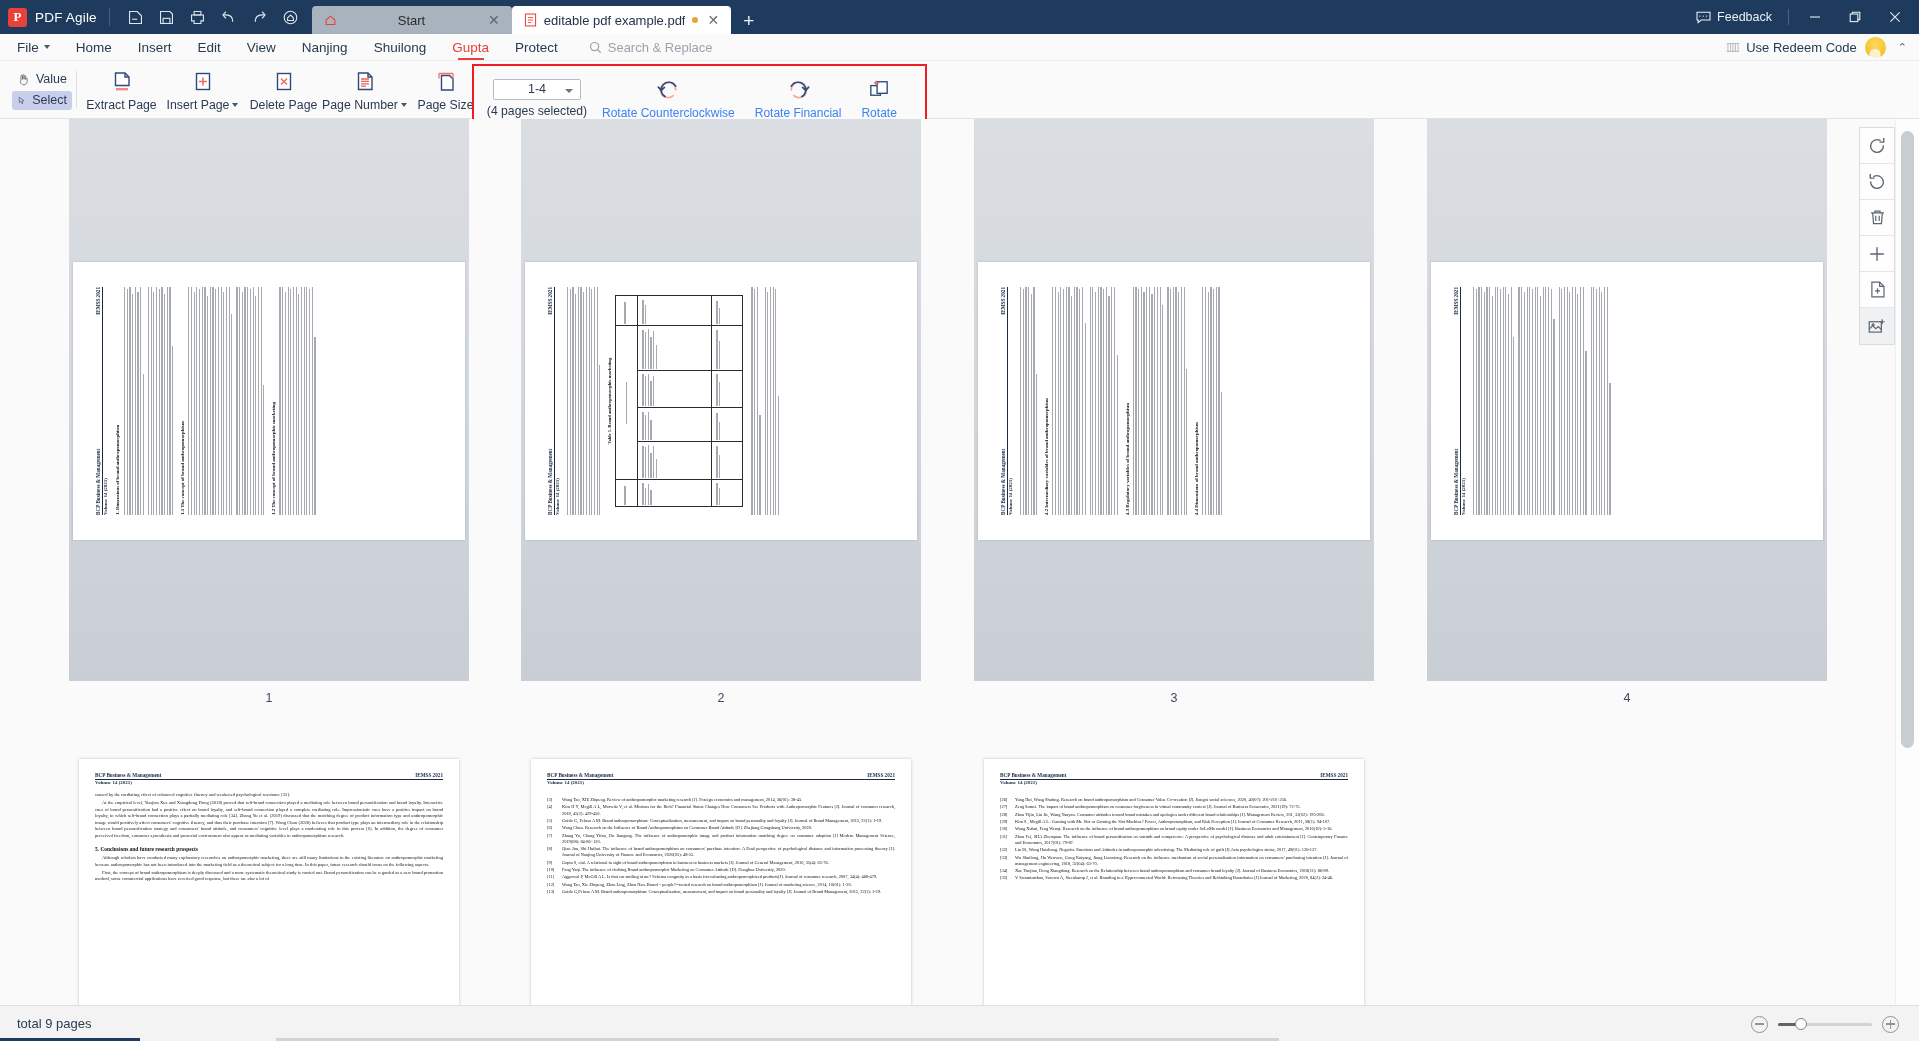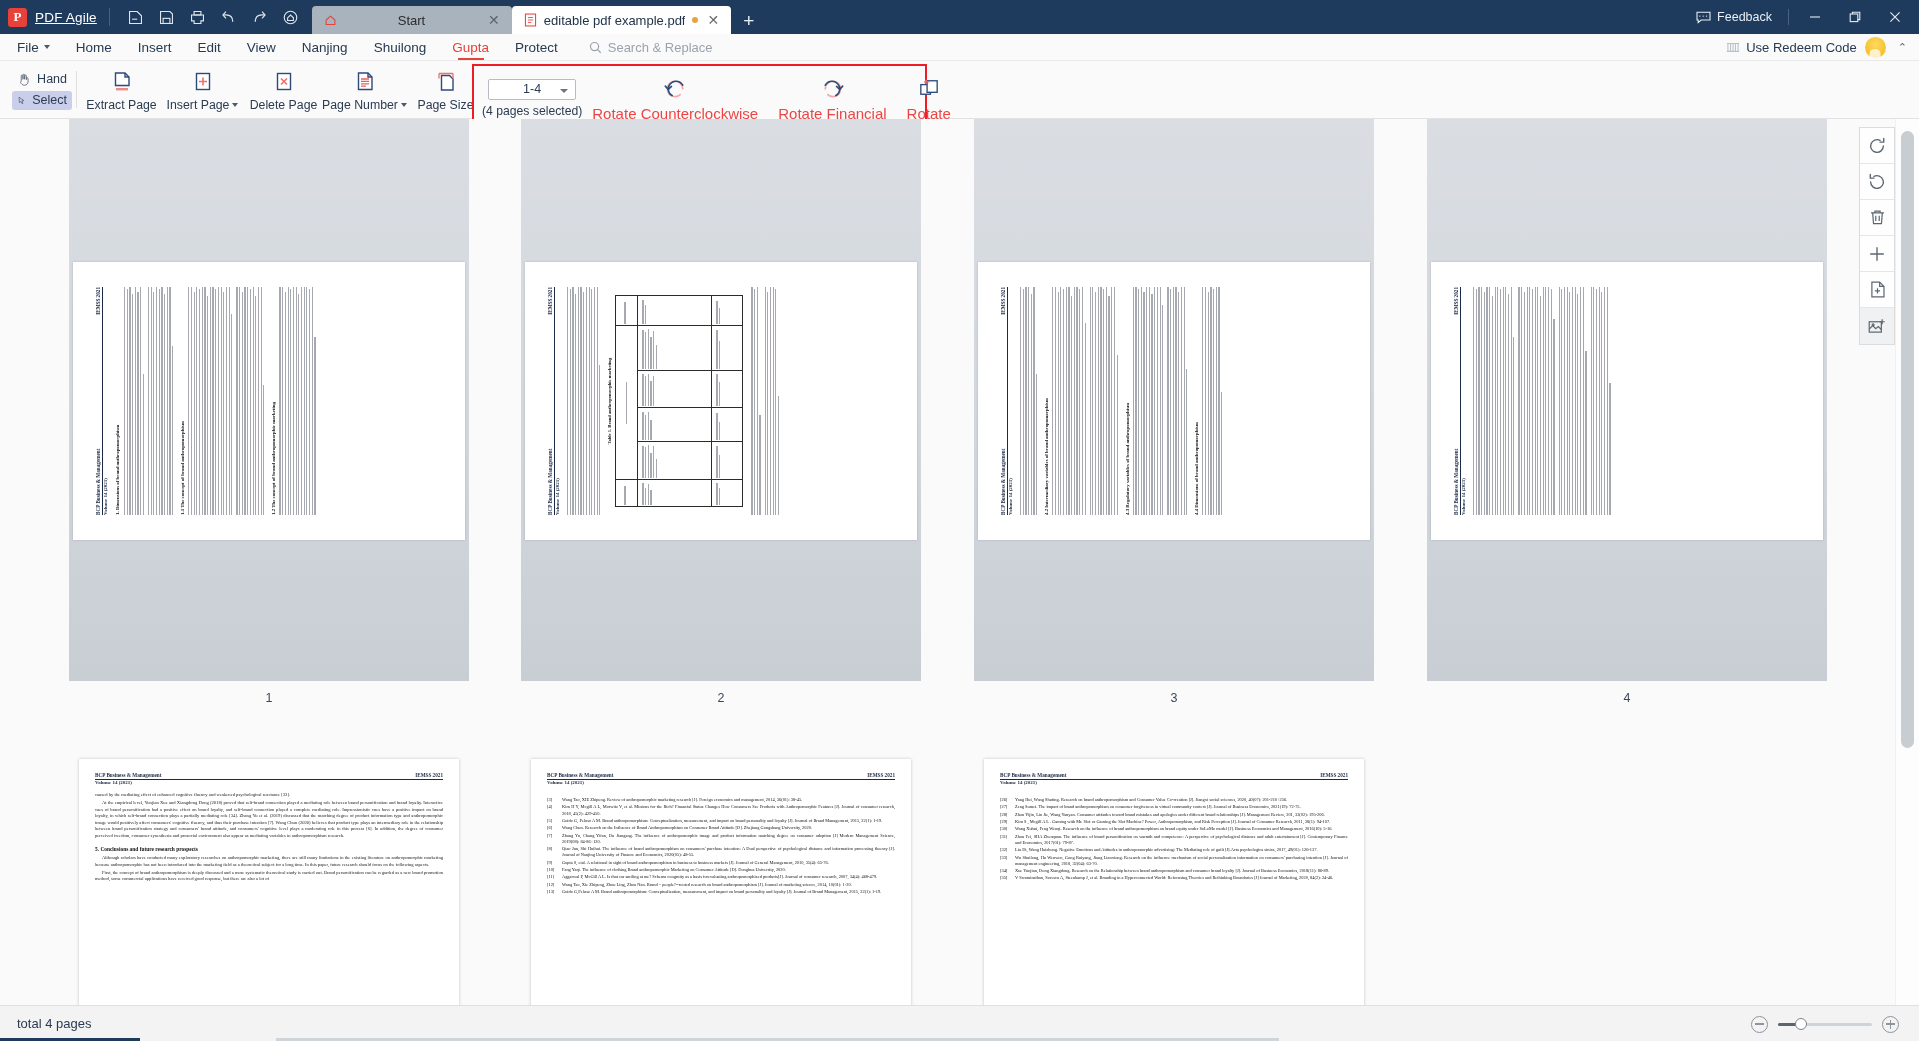--- a/index.html
+++ b/index.html
@@ -15,21 +15,21 @@
   
   #titlebar{
     height:34px; background:#1e3a5c; display:flex; align-items:flex-end; position:relative;
   }
   .tb-left{ display:flex; align-items:center; height:34px; padding-left:8px; }
   .logo-box{
     width:19px;height:19px;background:#e8413a;border-radius:3px;color:#fff;
     font-size:13px;font-weight:bold;display:flex;align-items:center;justify-content:center;
     font-family:"Liberation Serif", serif;
   }
-  .brand{ color:#fff;font-size:13.5px;margin-left:8px;letter-spacing:.2px;text-decoration:underline; }
+  .brand{ color:#fff;font-size:13.5px;margin-left:8px;letter-spacing:.2px; }
   .tb-sep{ width:1px;height:18px;background:#47607f;margin:0 12px; }
   .tb-icons{ display:flex;align-items:center;gap:4px; }
   .tb-ico{
     width:27px;height:27px;display:flex;align-items:center;justify-content:center;
     color:#dfe6ee;cursor:pointer;border-radius:3px;
   }
   .tb-ico svg{ display:block; }
 
   
   .tabs{ display:flex; align-items:flex-end; height:34px; margin-left:8px; }
@@ -113,21 +113,21 @@
     width:88px;height:21px;border:1px solid #b8bcc2;background:#fff;border-radius:2px;
     display:flex;align-items:center;justify-content:center;position:relative;font-size:12.5px;color:#2b3b52;cursor:pointer;
   }
   .sel-box .cv{ position:absolute;right:7px;top:9px;width:0;height:0;
     border-left:4px solid transparent;border-right:4px solid transparent;border-top:4.5px solid #6b7480; }
   .sel-sub{ font-size:12.2px;color:#2b3b52;white-space:nowrap; }
   .rot-item{
     display:flex;flex-direction:column;align-items:center;justify-content:center;gap:5px;
     cursor:pointer;padding:2px 10px;
   }
-  .rot-item .lbl{ font-size:15px;color:#ef4444;white-space:nowrap; }
+  .rot-item .lbl{ font-size:12px;color:#3b82f6;white-space:nowrap; }
 
   
   #workspace{
     position:absolute;left:0;top:119px;right:0;bottom:36px;background:#fafafa;overflow:hidden;
   }
   #pagegrid{
     position:absolute;left:0;top:0;right:24px;bottom:0;
   }
   .thumb{ position:absolute; }
   .sheet{
@@ -354,21 +354,21 @@
     <div class="chev-up">⌃</div>
   </div>
 </div>
 
 <div id="ribbon">
   <div class="handsel">
     <div class="hs-btn">
       <svg width="15" height="15" viewBox="0 0 18 18" fill="none" stroke="#5c6672" stroke-width="1.1">
           <path d="M5.4 9.6V4.4a1.1 1.1 0 012.2 0v4.4M7.6 8.6V3.4a1.1 1.1 0 012.2 0v5.2M9.8 8.8V4.6a1.1 1.1 0 012.2 0v5M12 7.8a1.05 1.05 0 012.1 0v4.1c0 2.6-2 4.4-4.4 4.4-2.7 0-4.3-1.4-5-3.3L5.2 11c-.3-.8.2-1.5.9-1.6"></path>
         </svg>
-      <span>Hand</span>
+      <span>Value</span>
     </div>
     <div class="hs-btn sel">
       <svg width="15" height="15" viewBox="0 0 18 18" fill="none" stroke="#3c4a5e" stroke-width="1.2">
           <path d="M4 2.6l9.4 6.6-4 .7 2.2 4.4-1.9.9-2.2-4.4L4.6 13z"></path>
         </svg>
       <span>Select</span>
     </div>
   </div>
 
   <div class="rib-sep"></div>
@@ -1034,21 +1034,21 @@
   </div>
 </div>
 
 <div id="vscroll">
   <div id="vthumb"></div>
 </div>
 
 <div id="status">
   <div class="statusline"></div>
   <div class="statusline2"></div>
-  <div class="total">total 4 pages</div>
+  <div class="total">total 9 pages</div>
   <div class="zoomwrap">
     <div class="zbtn"></div>
     <div class="ztrack">
       <div class="zfill"></div>
       <div class="zknob"></div>
     </div>
     <div class="zbtn plus"></div>
   </div>
 </div>
 

